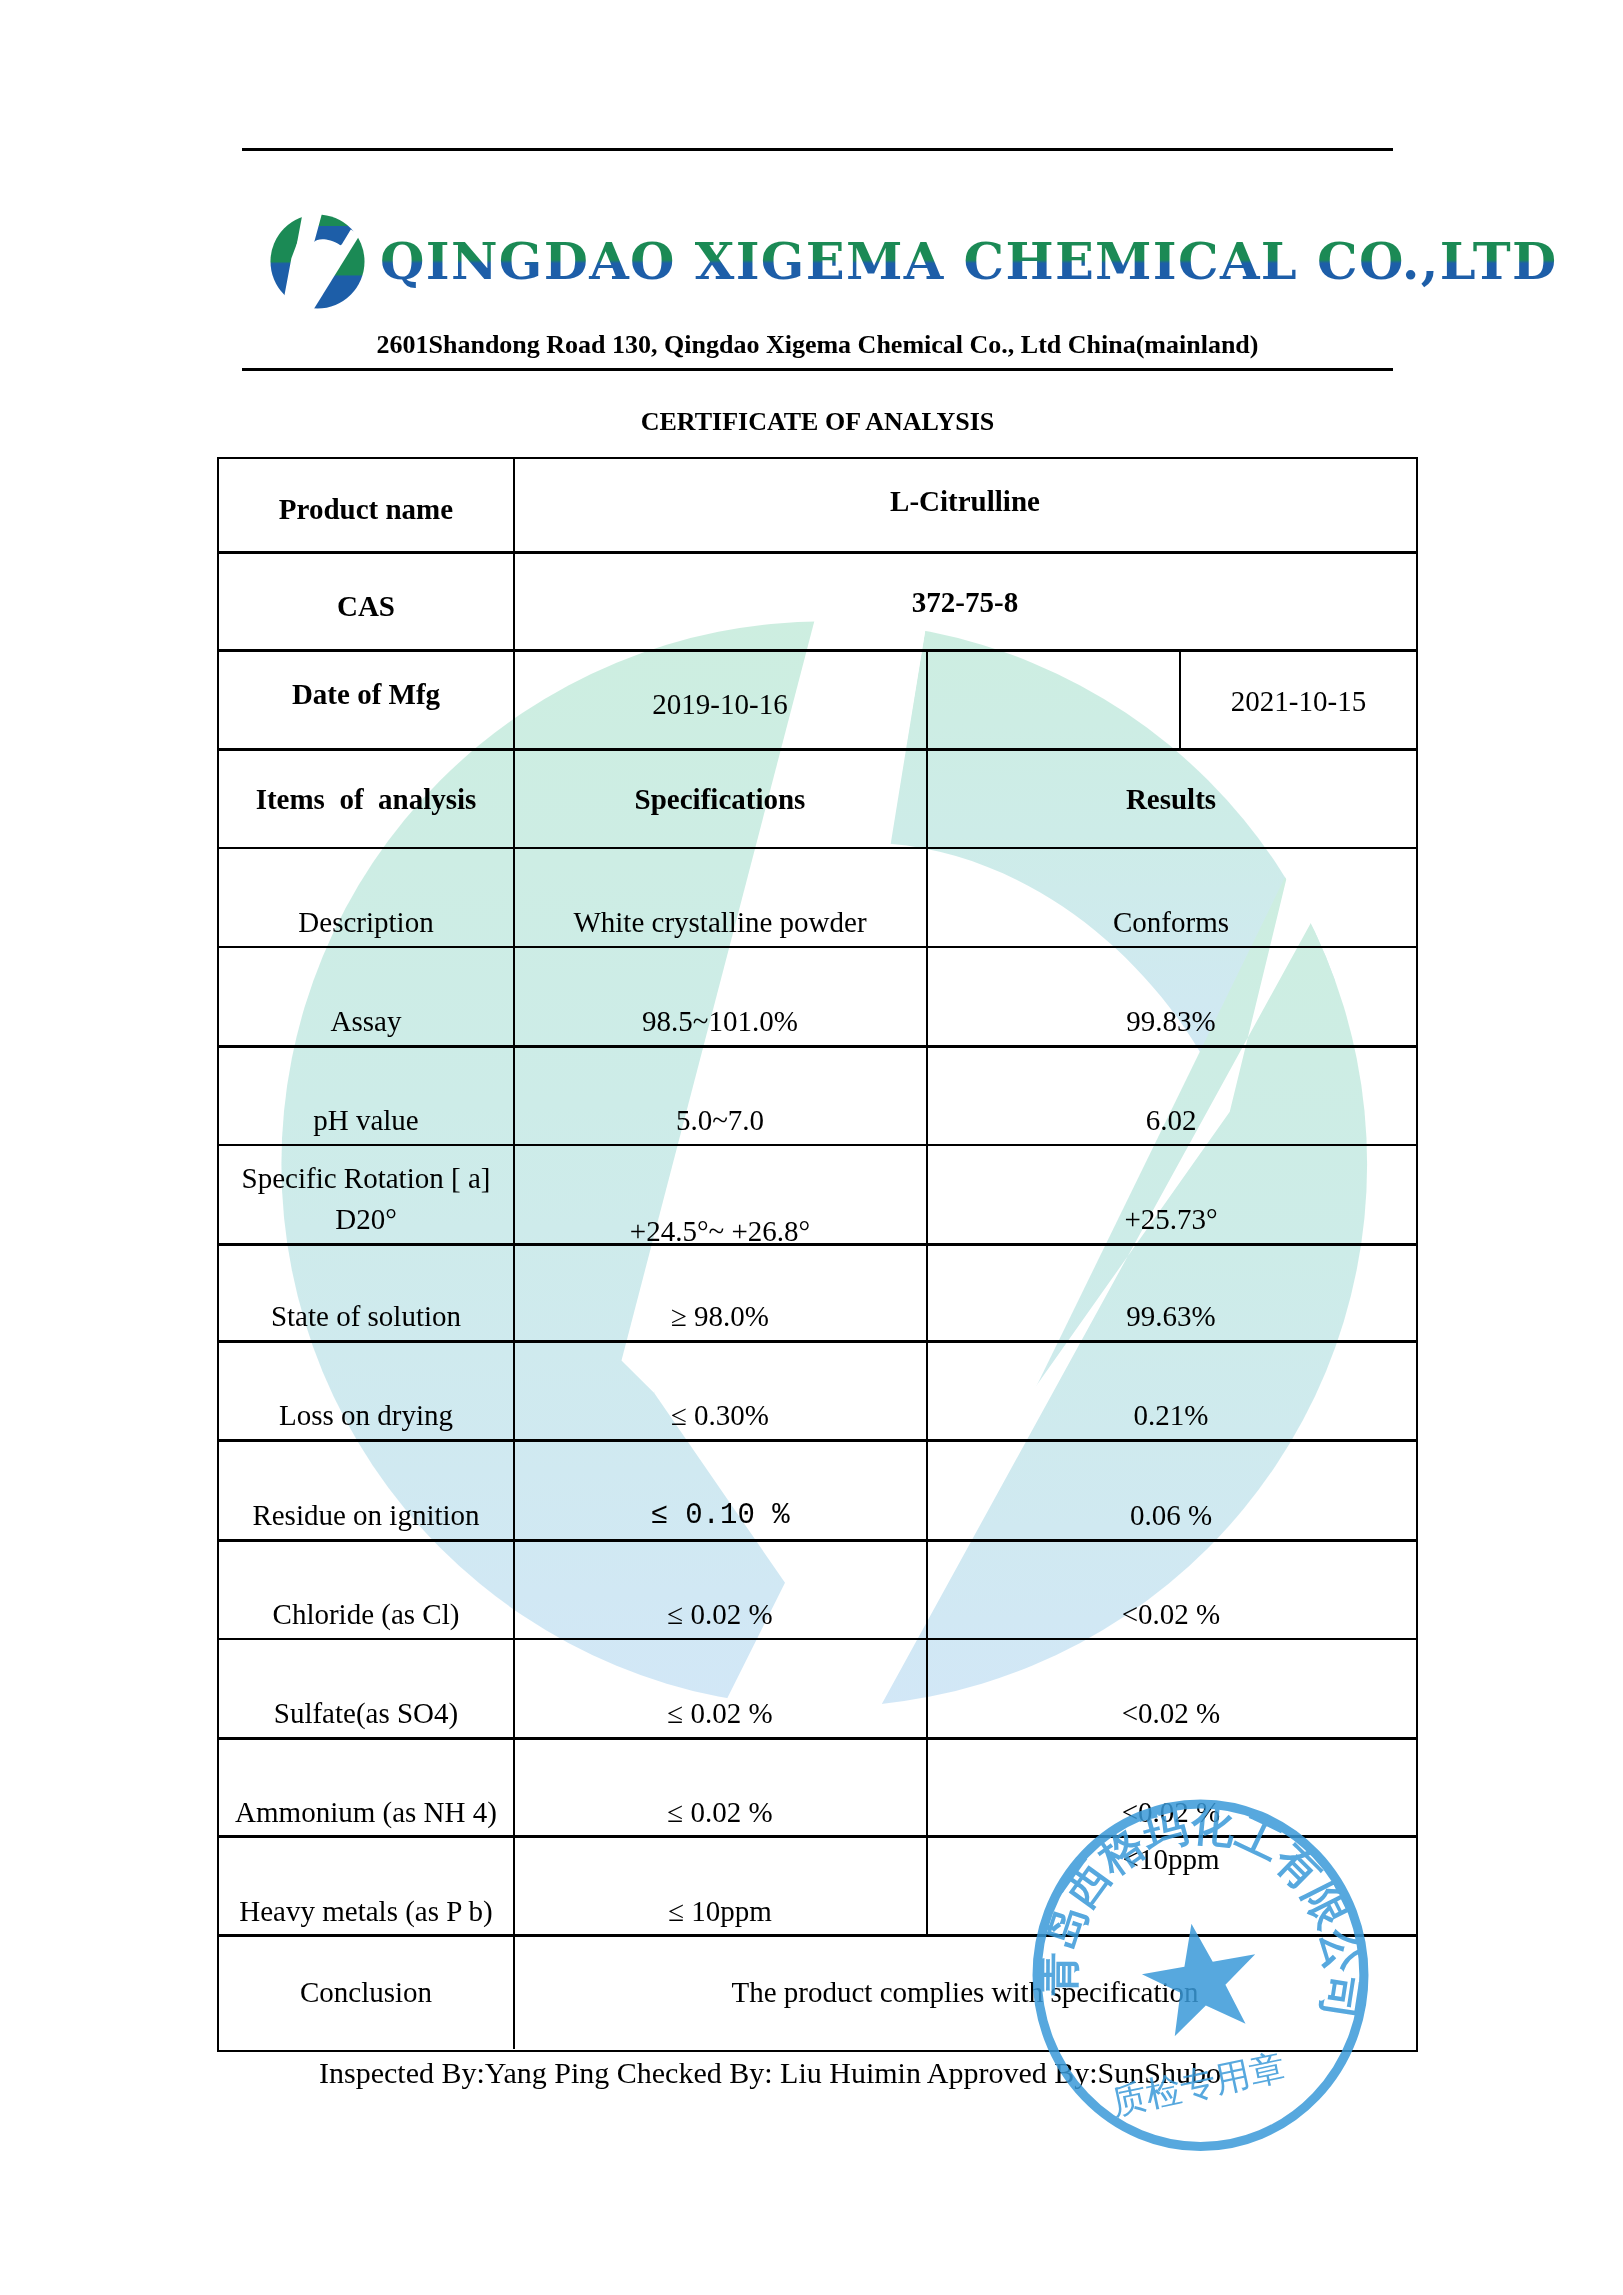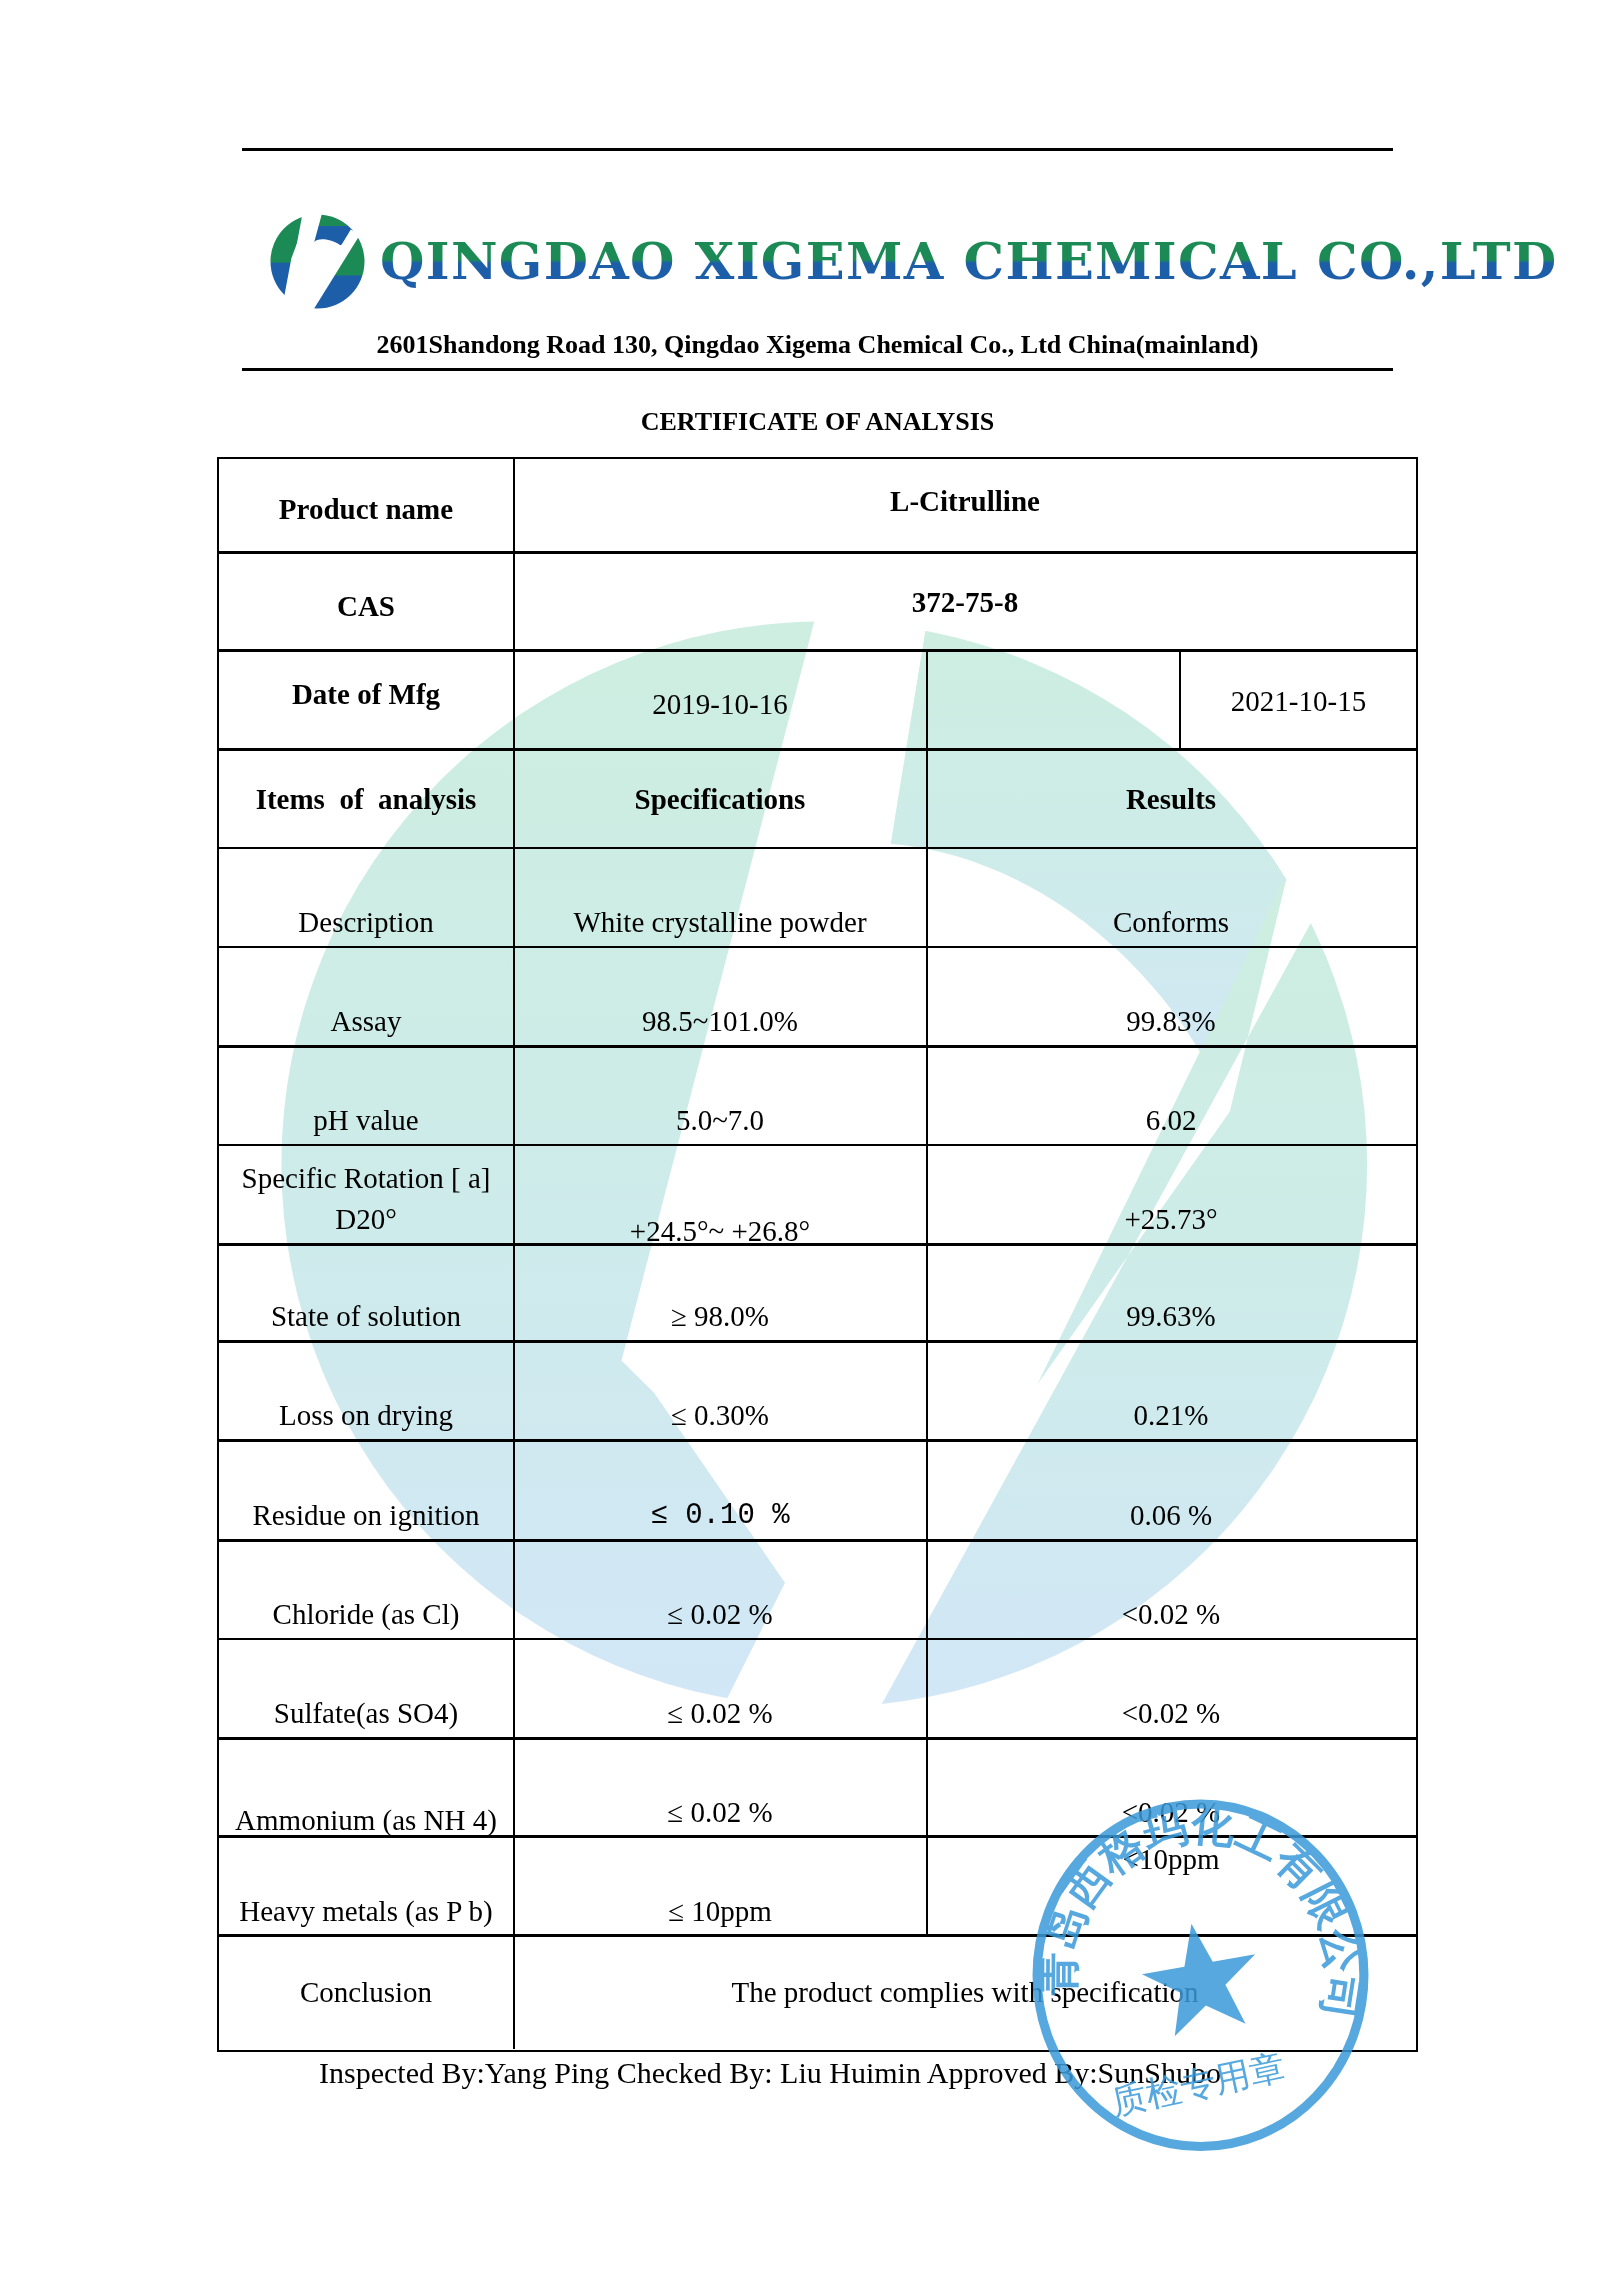--- a/index.html
+++ b/index.html
@@ -171,21 +171,21 @@
         <div class="cell bottom" style="left: 0px; top: 1083px; width: 294px; height: 96px; padding: 0px 9.2px 2.6px;">Chloride (as Cl)</div>
         <div class="cell bottom" style="left: 296px; top: 1083px; width: 410px; height: 96px;">≤ 0.02 %</div>
         <div class="cell bottom" style="left: 708px; top: 1083px; width: 488px; height: 96px;">&lt;0.02 %</div>
       </div>
       <div>
         <div class="cell bottom" style="left: 0px; top: 1182px; width: 294px; height: 96px; padding: 0px 9.2px 2.6px;">Sulfate(as SO4)</div>
         <div class="cell bottom" style="left: 296px; top: 1182px; width: 410px; height: 96px;">≤ 0.02 %</div>
         <div class="cell bottom" style="left: 708px; top: 1182px; width: 488px; height: 96px;">&lt;0.02 %</div>
       </div>
       <div>
-        <div class="cell bottom" style="left: 0px; top: 1281px; width: 294px; height: 96px; padding: 0px 9.2px 2.6px; margin-top: 8px;">Ammonium (as NH 4)</div>
+        <div class="cell bottom" style="left: 0px; top: 1281px; width: 294px; height: 96px; padding: 0px 9.2px 2.6px;">Ammonium (as NH 4)</div>
         <div class="cell bottom" style="left: 296px; top: 1281px; width: 410px; height: 96px;">≤ 0.02 %</div>
         <div class="cell bottom" style="left: 708px; top: 1281px; width: 488px; height: 96px;">&lt;0.02 %</div>
       </div>
       <div>
         <div class="cell bottom" style="left: 0px; top: 1380px; width: 294px; height: 96px; padding: 0px 9.2px 2.6px;">Heavy metals (as P b)</div>
         <div class="cell bottom" style="left: 296px; top: 1380px; width: 410px; height: 96px;">≤ 10ppm</div>
         <div class="cell bottom" style="left: 708px; top: 1380px; width: 488px; height: 96px; align-items: flex-start; padding-top: 0px;">&lt;10ppm</div>
       </div>
     </div>
 

